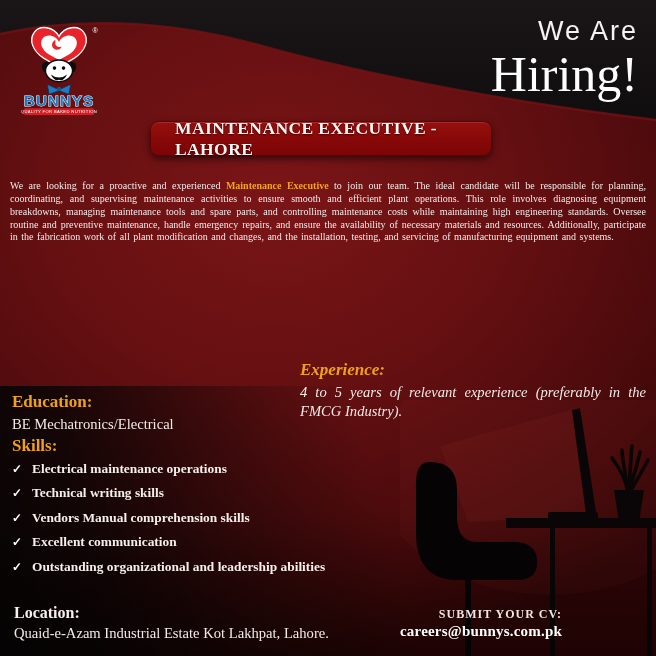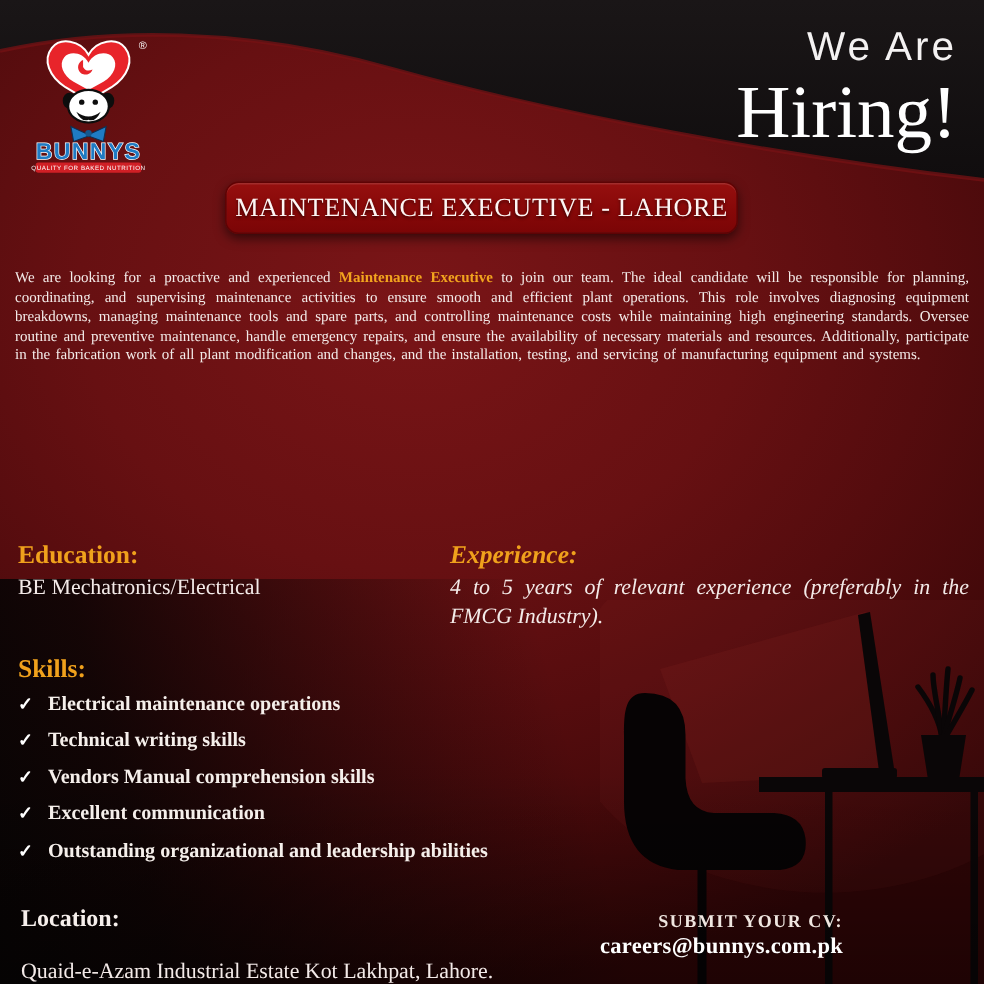--- a/index.html
+++ b/index.html
@@ -31,44 +31,45 @@
     color:#ffffff;display:block;
   }
   .banner{
     position:absolute;left:150px;top:121px;width:340px;height:33px;
     background:linear-gradient(180deg,#96100f 0%, #870808 55%, #7b0506 100%);
     border:1px solid #5e0304;border-radius:9px;
     box-shadow:0 3px 7px rgba(0,0,0,0.55), inset 0 1px 0 rgba(255,255,255,0.12);
     display:flex;align-items:center;justify-content:center;
   }
   .banner-text{
-    color:#fdf6f4;font-weight:normal;font-size:17.5px;letter-spacing:0.4px;
+    color:#fdf6f4;font-weight:bold;font-size:17.5px;letter-spacing:0.4px;
     text-shadow:0 1px 2px rgba(0,0,0,0.6);
+    padding-left:24px;
   }
   .intro{
     position:absolute;left:10px;right:10px;top:170px;
     color:#f3eae8;font-size:10px;line-height:1.285;
     text-align:justify;text-align-last:left;word-spacing:1px;
   }
   .intro .hl{color:#f2a41e;font-weight:bold;}
   .cols{position:absolute;left:12px;right:10px;top:360px;display:flex;}
-  .col-edu{width:288px;}
+  .col-edu{width:288px;margin-top:32px;}
   .col-exp{flex:1;font-style:italic;}
   .sec-heading{color:#f0a11c;font-weight:bold;font-size:17px;margin:0 0 3px 0;}
   .sec-value{color:#f3eae8;font-size:14.6px;line-height:1.3;margin:0;}
   .col-exp .sec-value{text-align:justify;text-align-last:left;}
   .skills{position:absolute;left:12px;top:436px;width:410px;}
   .skills ul{list-style:none;margin:6px 0 0 0;padding:0;}
   .skills li{
     color:#f5efeb;font-size:13.4px;font-weight:bold;line-height:1;
     margin:0 0 11px 0;display:flex;align-items:baseline;
   }
   .check{width:20px;flex:0 0 20px;color:#ffffff;font-weight:bold;font-size:12px;}
   .location{position:absolute;left:14px;top:604px;color:#f6efec;}
-  .location .sec-heading{color:#f6efec;font-size:16px;margin-bottom:17px;}
+  .location .sec-heading{color:#f6efec;font-size:16px;margin-bottom:2px;}
   .location .sec-value{font-size:14.6px;}
   .cv{position:absolute;left:400px;top:607px;color:#f6efec;text-align:right;}
   .cv-label{font-size:12px;letter-spacing:1px;color:#efe6e0;margin:0 0 1px 0;font-weight:bold;}
   .cv-email{font-size:15px;font-weight:bold;color:#ffffff;margin:0;letter-spacing:0.2px;}
 </style>
 </head>
 <body>
 
 <div class="poster">
 

